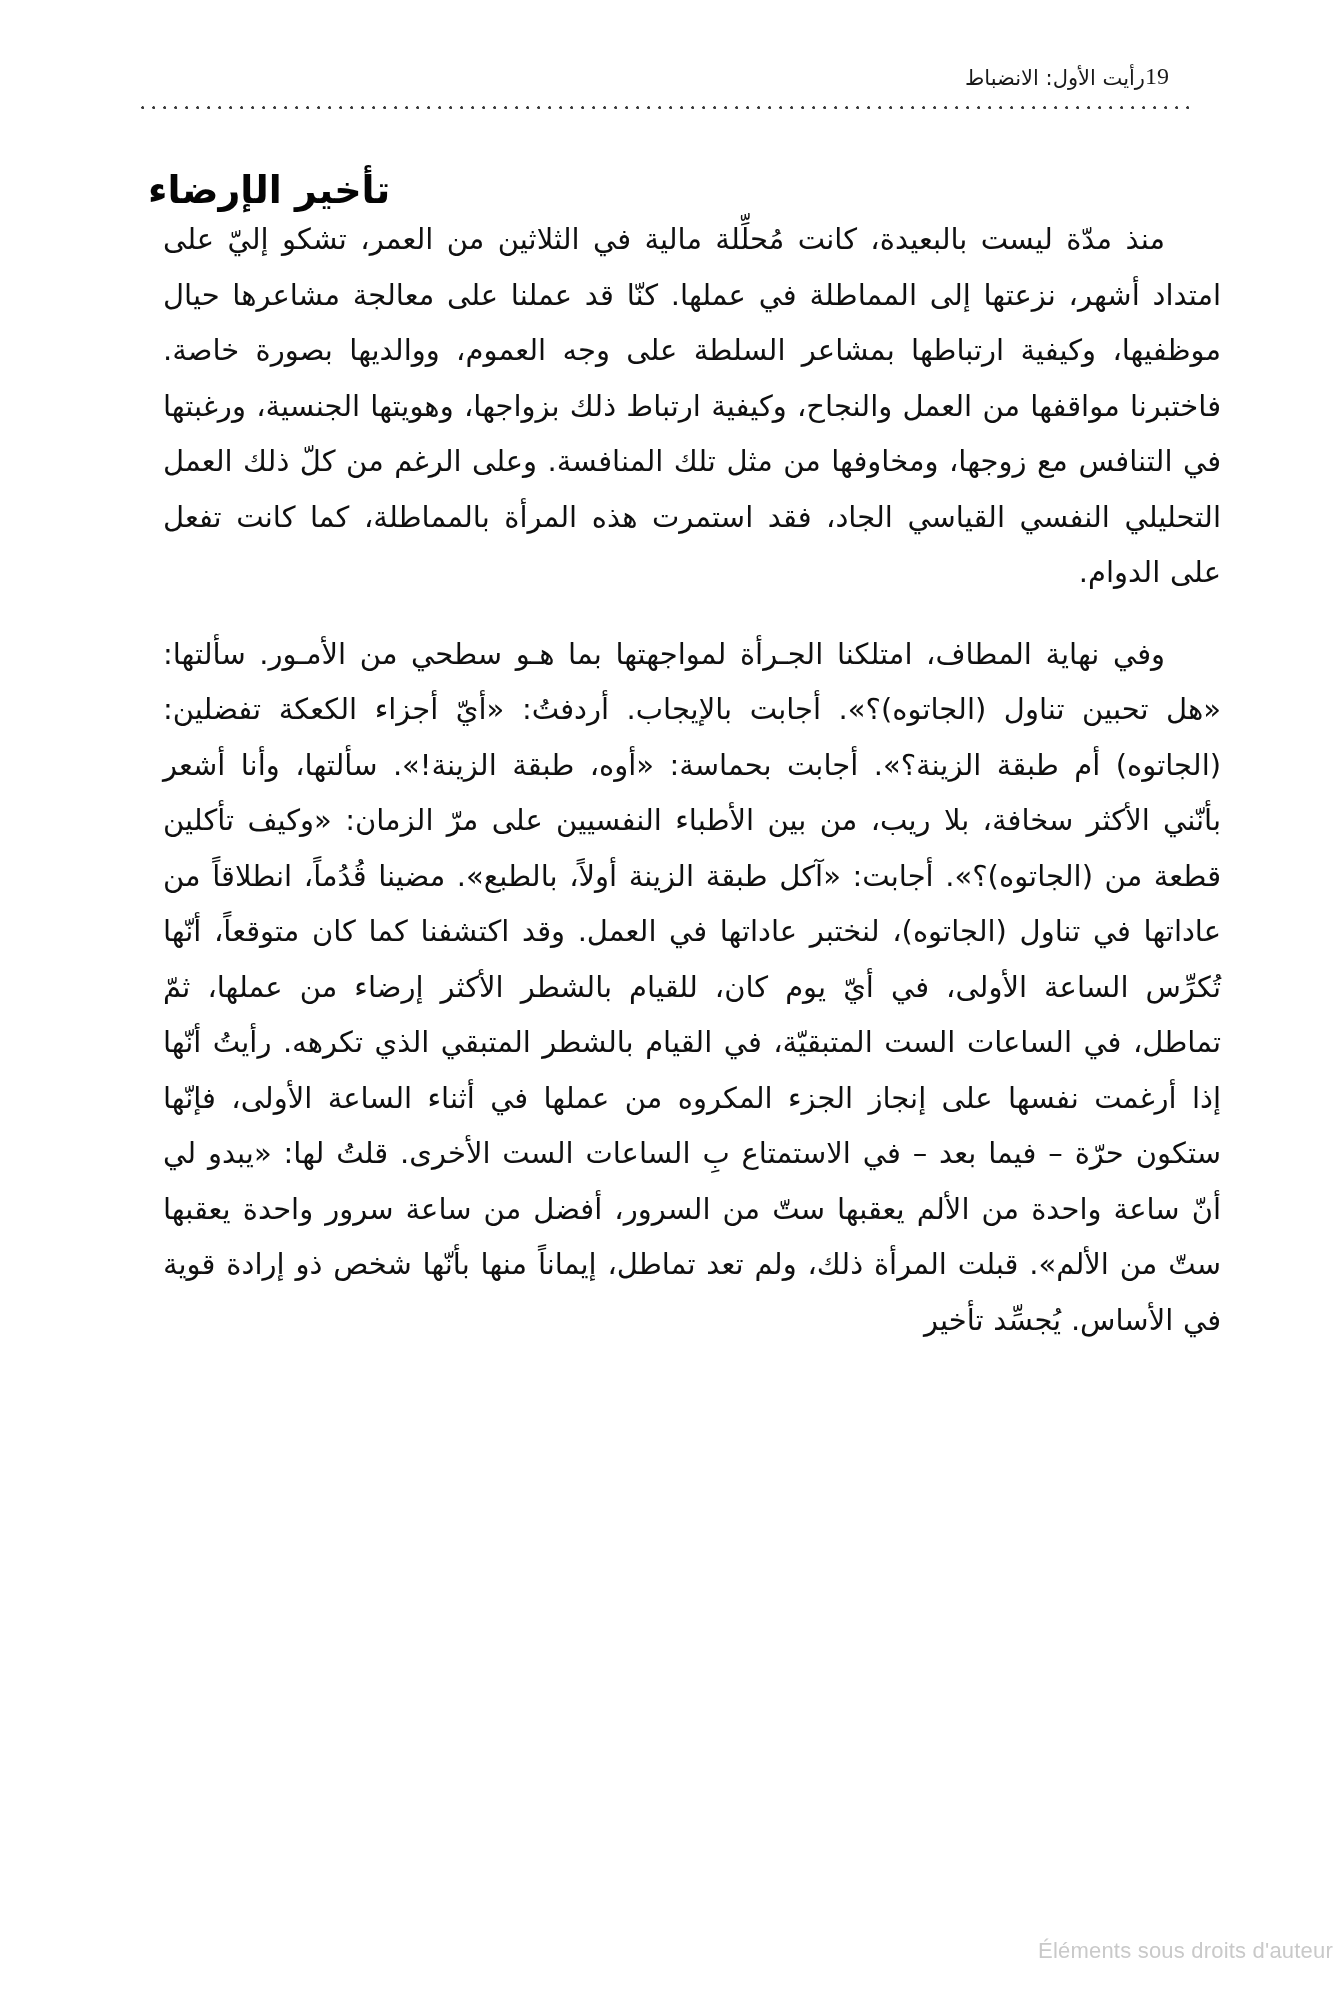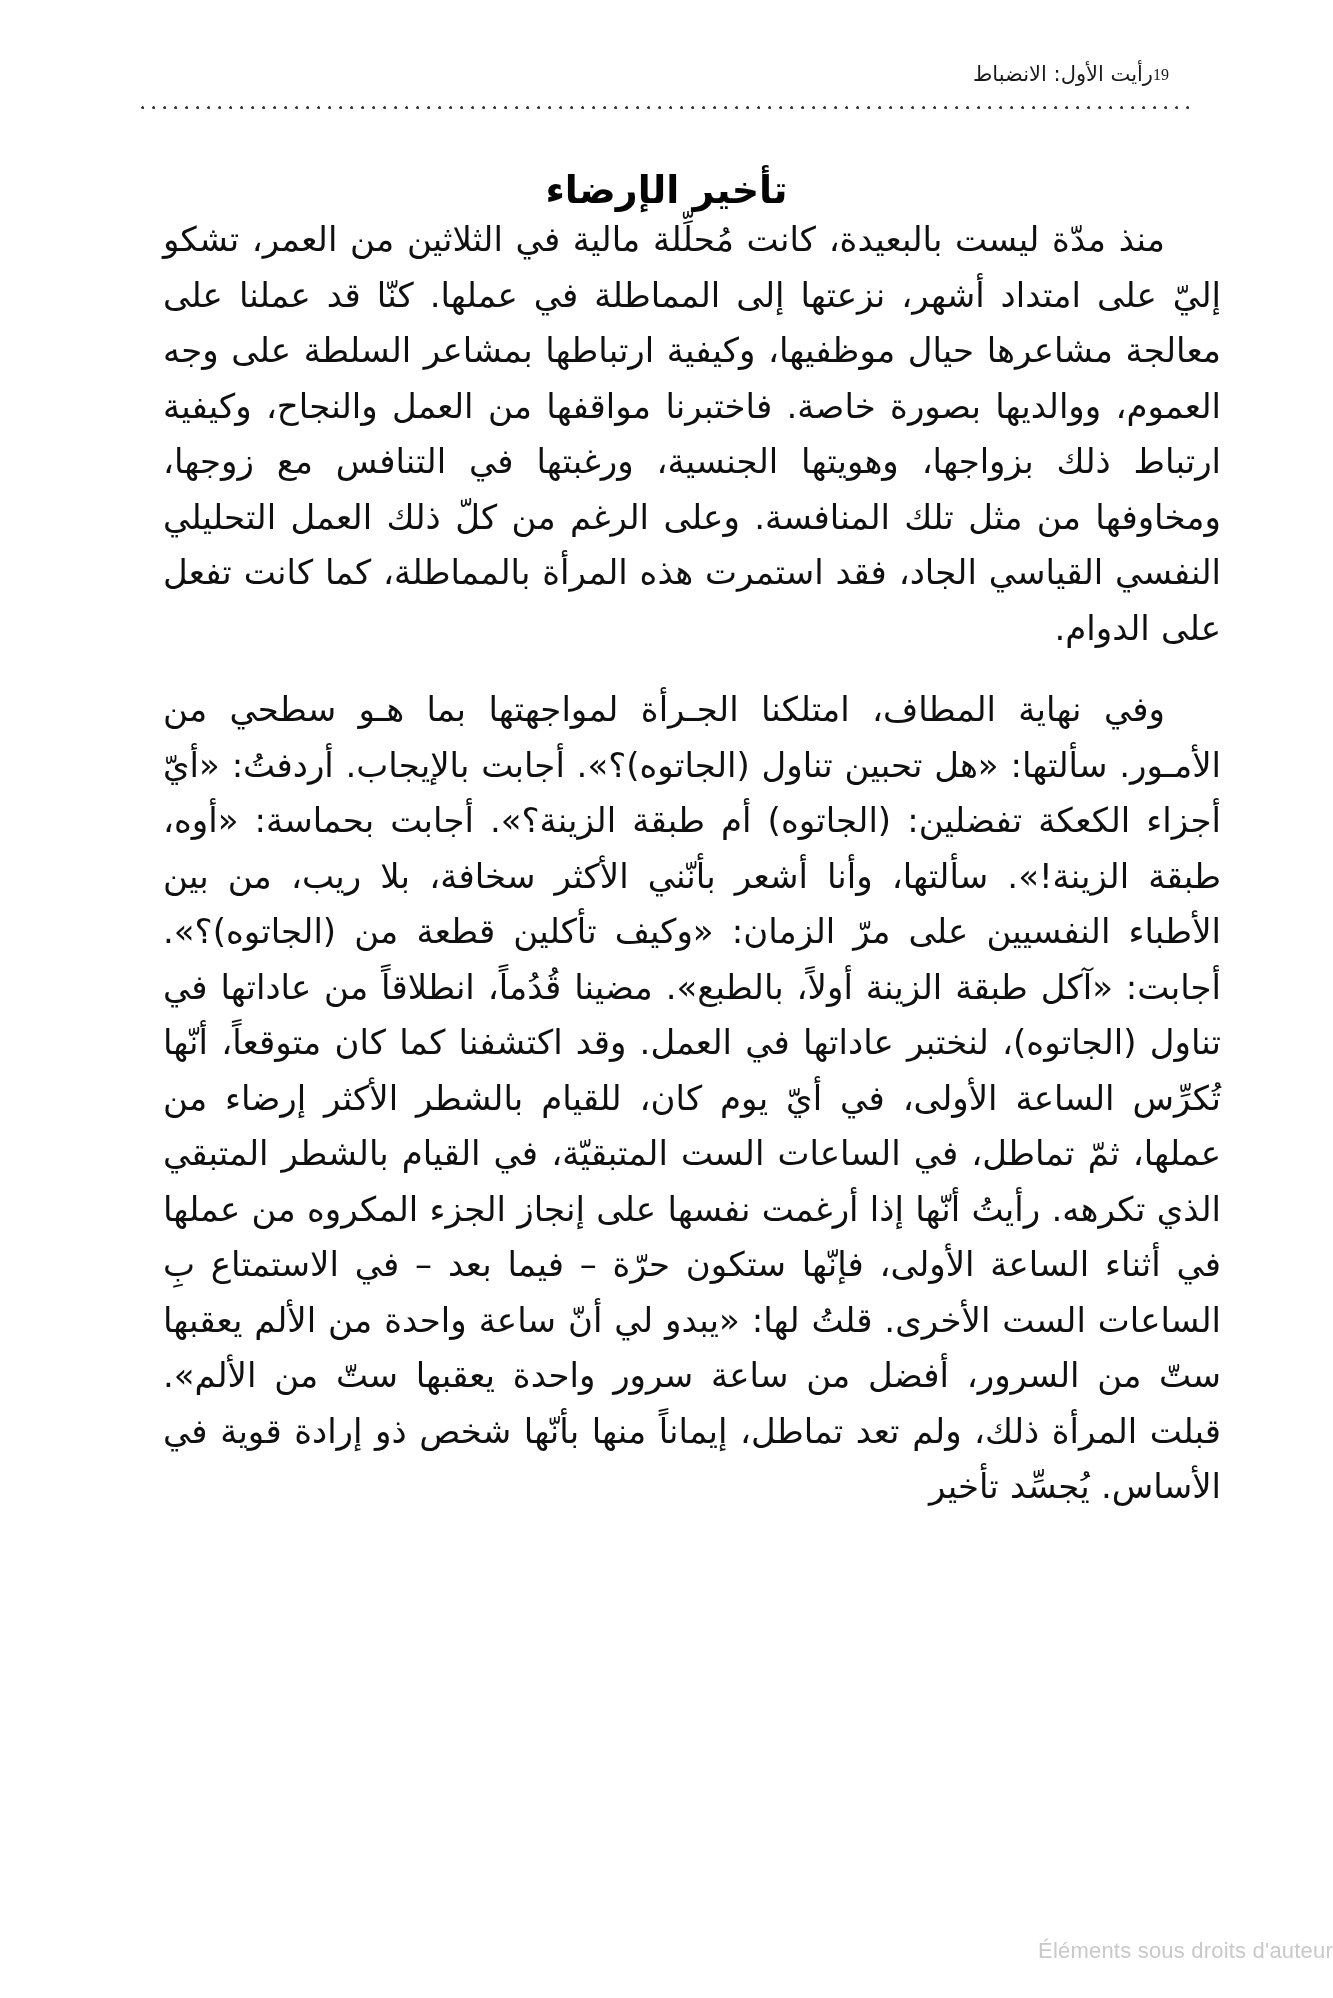--- a/index.html
+++ b/index.html
@@ -38,21 +38,21 @@
   .running-head .rh-title {
     font-family: "DejaVu Sans", "Liberation Sans", sans-serif;
     font-weight: 400;
     letter-spacing: 0px;
   }
 
   .running-head .rh-folio {
     display: inline-block;
     margin-right: 16px;
     font-family: "Liberation Serif", "DejaVu Serif", serif;
-    font-size: 16px;
+    font-size: 24px;
     vertical-align: 1px;
   }
 
   
   .rule-dotted {
     position: absolute;
     top: 106px;
     right: 140px;
     width: 1052px;
     height: 4px;
@@ -62,38 +62,38 @@
     opacity: 0.92;
   }
 
   
   .section-title {
     position: absolute;
     top: 140px;
     right: 148px;
     left: 148px;
     direction: rtl;
-    text-align: center;
+    text-align: left;
     font-size: 38px;
     font-weight: bold;
     line-height: 1.35;
     color: #050505;
     letter-spacing: -1px;
   }
 
   
   .body {
     position: absolute;
     top: 212px;
     right: 112px;
     width: 1058px;
     direction: rtl;
     text-align: justify;
     text-align-last: right;
-    font-size: 34px;
+    font-size: 29px;
     line-height: 55.5px;
     color: #101010;
     word-spacing: 0.5px;
   }
 
   .body p {
     margin: 0 0 26px 0;
     text-indent: 56px;
     text-align: justify;
     text-align-last: right;

